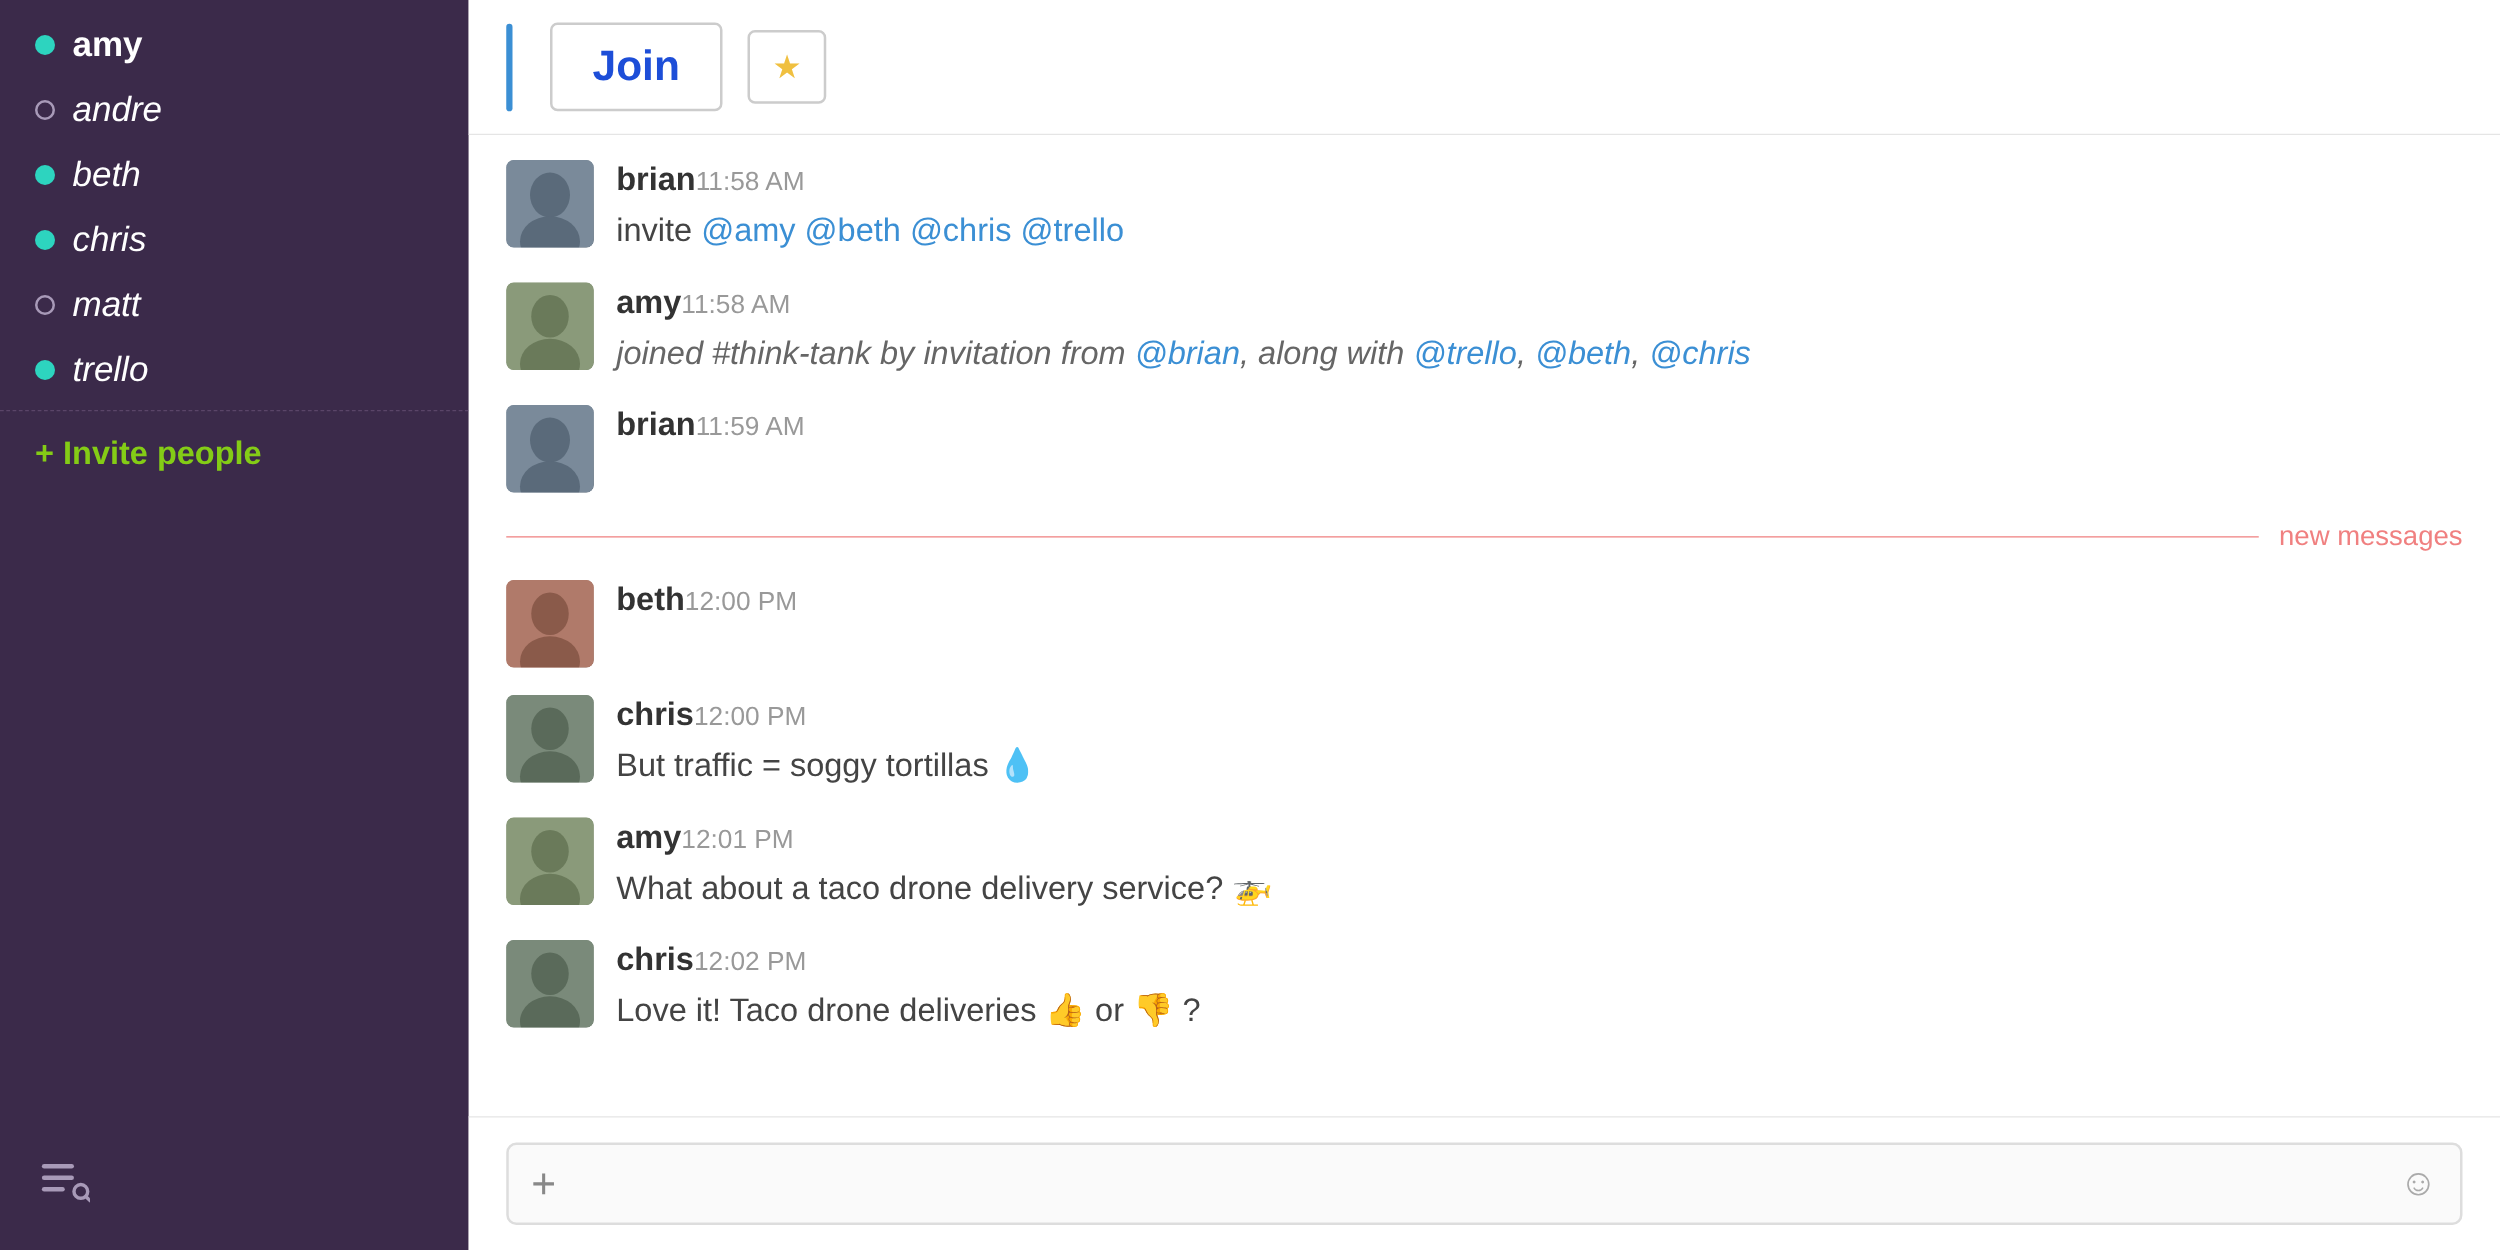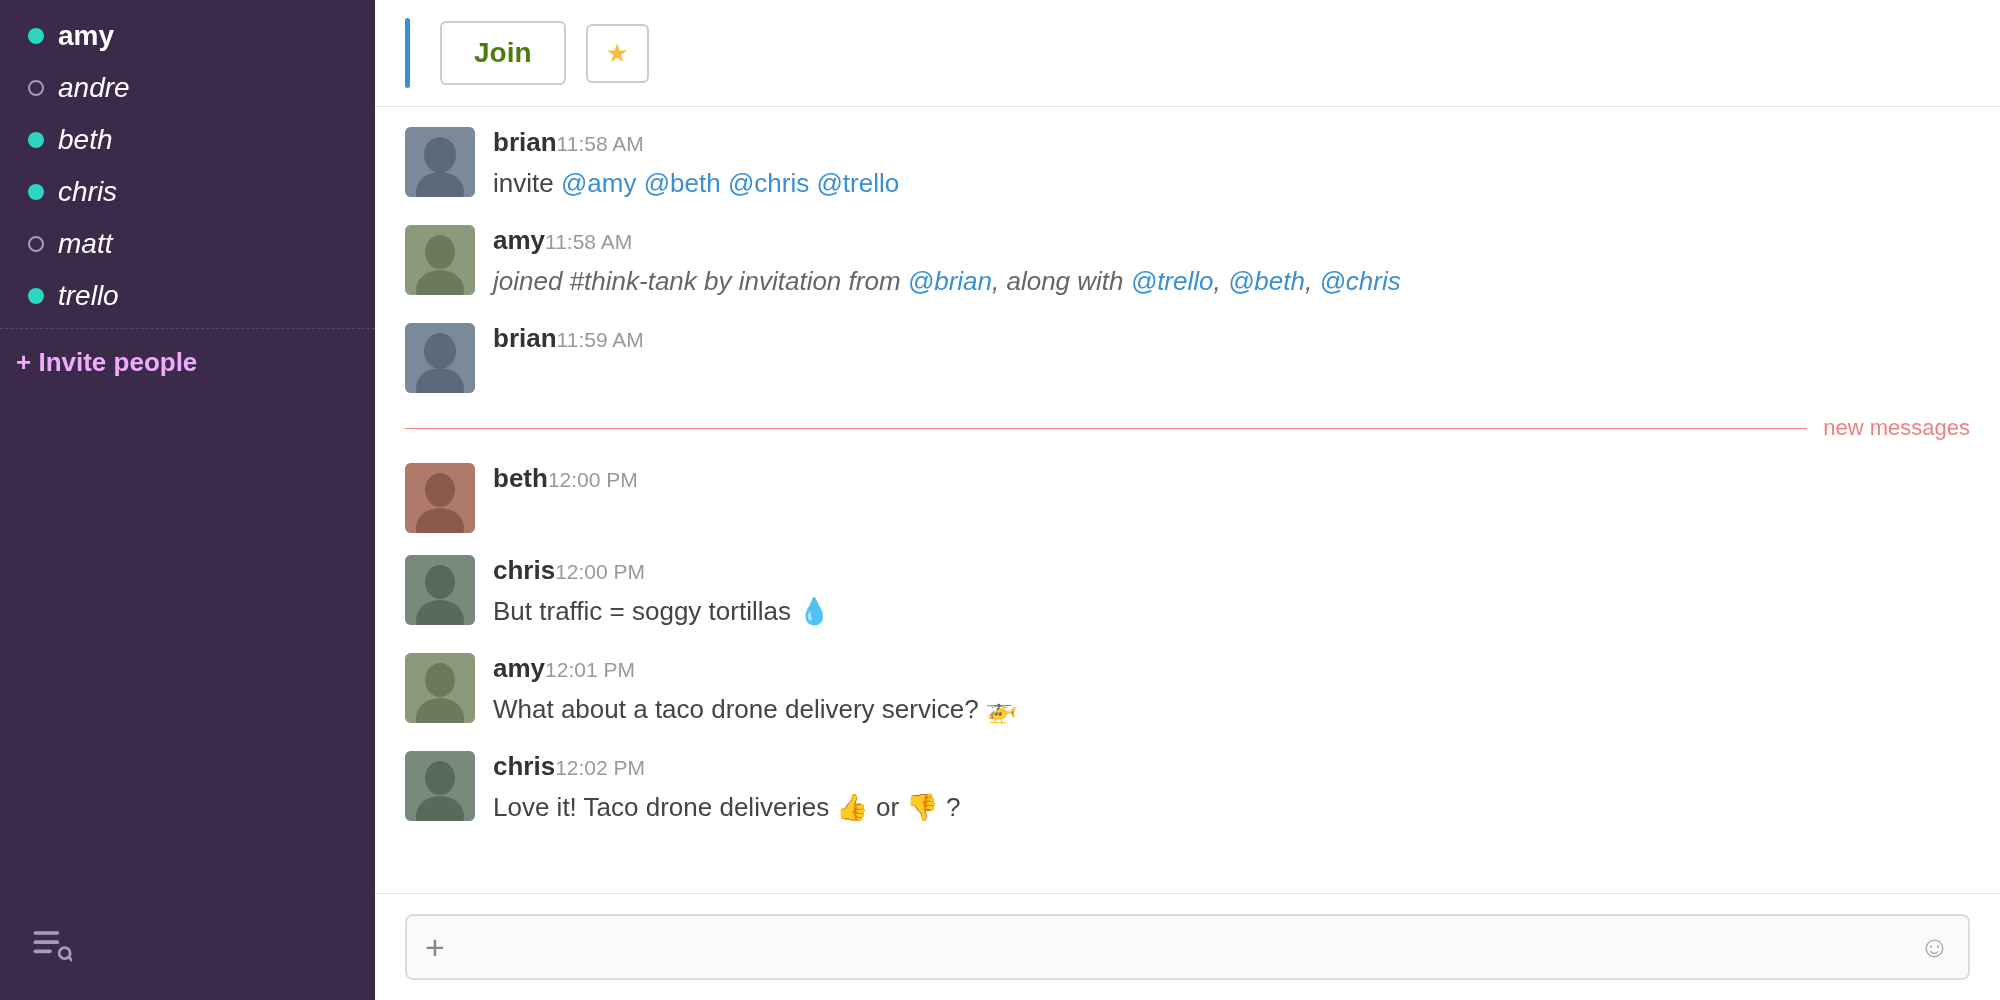--- a/index.html
+++ b/index.html
@@ -32,24 +32,24 @@
     .dot.online { background: #2dd4bf; border: none; }
     .dot.offline { background: transparent; border: 2px solid #a89ab8; }
     .sidebar-user .username {
       font-style: italic;
       font-size: 28px;
       font-weight: 400;
     }
     .sidebar-user .username.active { font-weight: 600; font-style: normal; }
 
     .invite-people {
-      padding: 18px 16px;
+      padding: 18px 28px;
       font-size: 26px;
       font-weight: 700;
-      color: #f0abfc;
+      color: #84cc16;
       cursor: pointer;
       border-top: 1px dashed #5a4568;
       margin-top: 6px;
     }
 
     .sidebar-bottom {
       margin-top: auto;
       padding: 24px 28px;
       display: flex;
       align-items: center;
@@ -75,27 +75,27 @@
     }
     .channel-divider {
       width: 5px;
       height: 70px;
       background: #3b8fd4;
       border-radius: 3px;
       margin-right: 10px;
     }
     .btn-join {
       padding: 14px 32px;
-      font-size: 28px;
+      font-size: 34px;
       font-weight: 600;
       border: 2px solid #ccc;
       background: #fff;
       border-radius: 6px;
       cursor: pointer;
-      color: #4d7c0f;
+      color: #1d4ed8;
     }
     .btn-subscribe {
       padding: 14px 32px;
       font-size: 26px;
       font-weight: 400;
       border: 2px solid #ccc;
       background: #fff;
       border-radius: 6px;
       cursor: pointer;
       color: #333;

